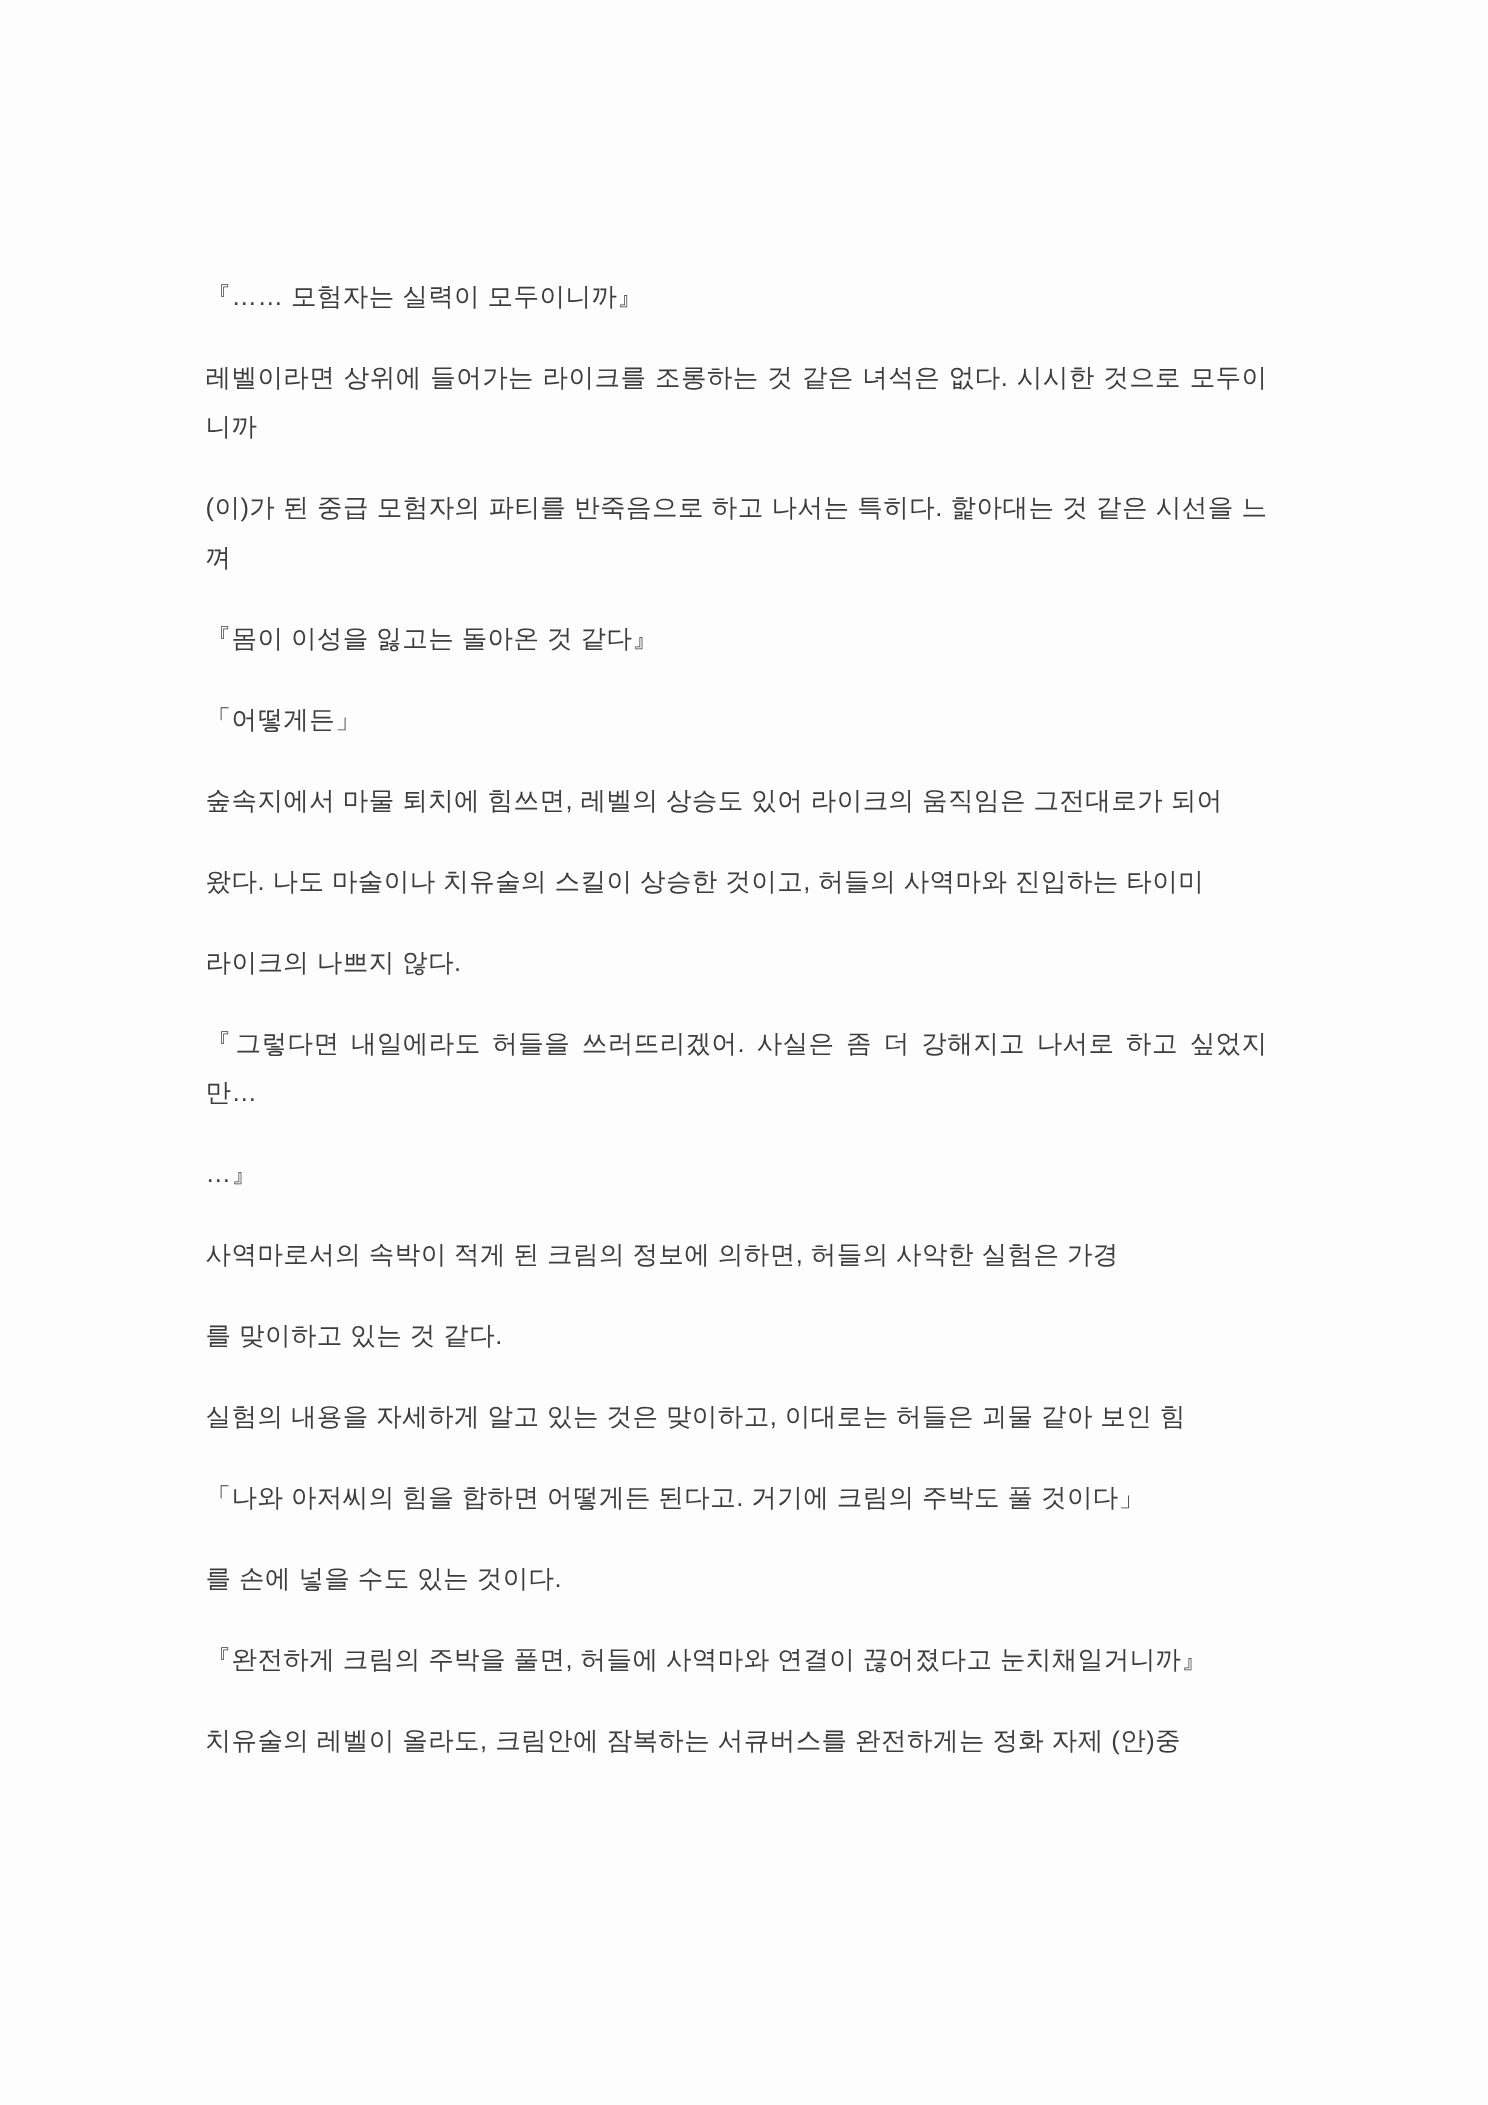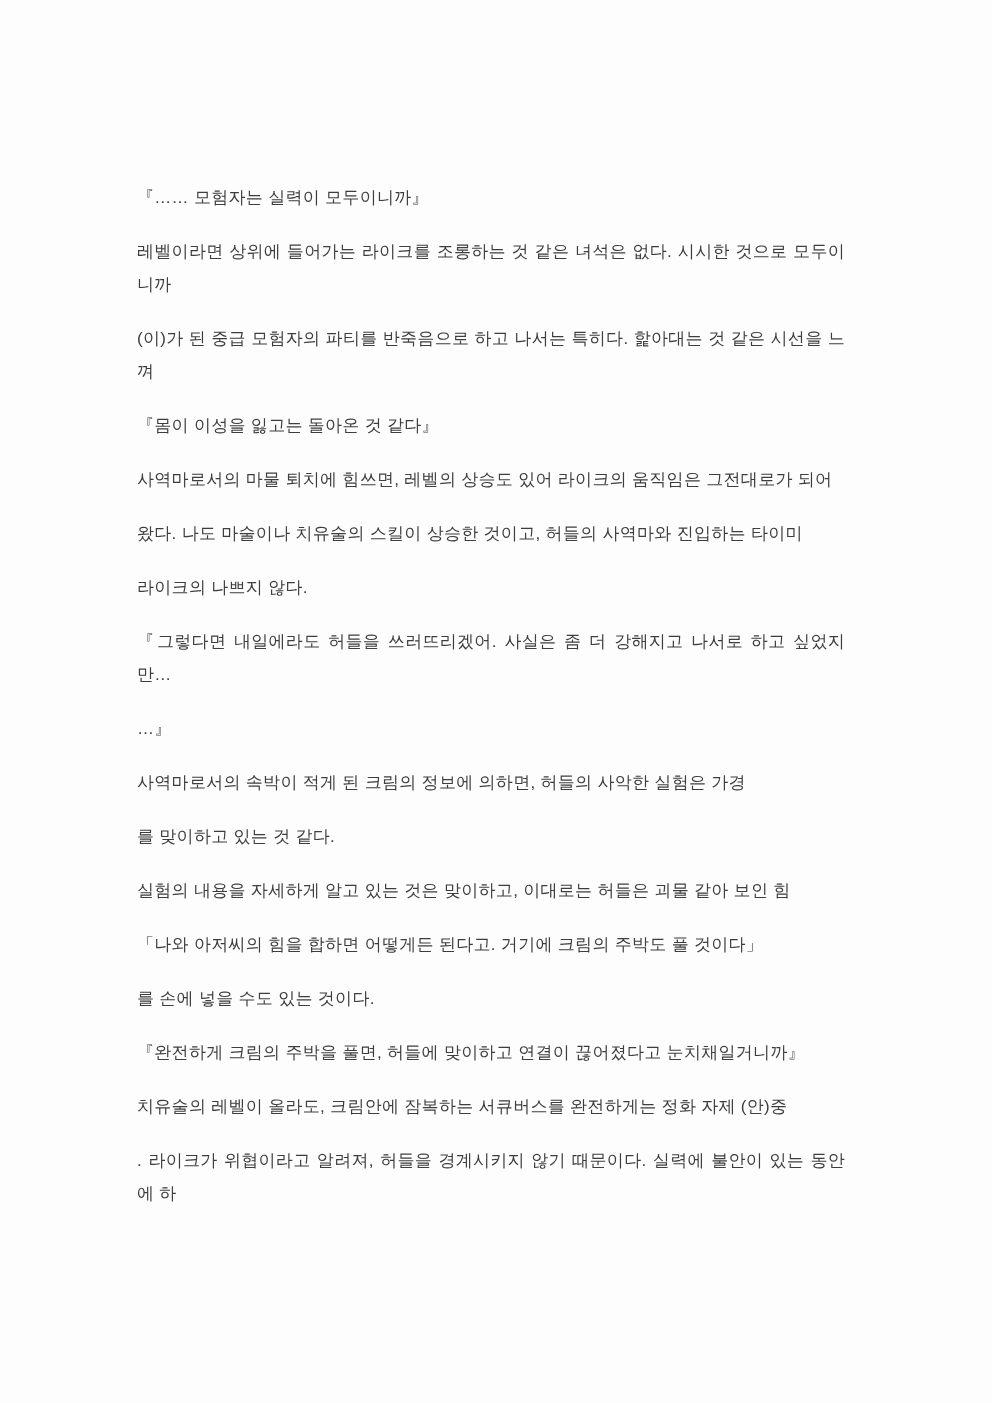--- a/index.html
+++ b/index.html
@@ -32,26 +32,26 @@
   }
 </style>
 </head>
 <body>
 
 <div class="page">
   <p>『…… 모험자는 실력이 모두이니까』</p>
   <p>레벨이라면 상위에 들어가는 라이크를 조롱하는 것 같은 녀석은 없다. 시시한 것으로 모두이니까</p>
   <p>(이)가 된 중급 모험자의 파티를 반죽음으로 하고 나서는 특히다. 핥아대는 것 같은 시선을 느껴</p>
   <p>『몸이 이성을 잃고는 돌아온 것 같다』</p>
-  <p>사역마로서의 마물 퇴치에 힘쓰면, 레벨의 상승도 있어 라이크의 움직임은 그전대로가 되어</p>
+  <p>「어떻게든」</p>
+  <p>숲속지에서 마물 퇴치에 힘쓰면, 레벨의 상승도 있어 라이크의 움직임은 그전대로가 되어</p>
   <p>왔다. 나도 마술이나 치유술의 스킬이 상승한 것이고, 허들의 사역마와 진입하는 타이미</p>
   <p>라이크의 나쁘지 않다.</p>
   <p>『그렇다면 내일에라도 허들을 쓰러뜨리겠어. 사실은 좀 더 강해지고 나서로 하고 싶었지만…</p>
   <p>…』</p>
   <p>사역마로서의 속박이 적게 된 크림의 정보에 의하면, 허들의 사악한 실험은 가경</p>
   <p>를 맞이하고 있는 것 같다.</p>
   <p>실험의 내용을 자세하게 알고 있는 것은 맞이하고, 이대로는 허들은 괴물 같아 보인 힘</p>
   <p>「나와 아저씨의 힘을 합하면 어떻게든 된다고. 거기에 크림의 주박도 풀 것이다」</p>
   <p>를 손에 넣을 수도 있는 것이다.</p>
-  <p>『완전하게 크림의 주박을 풀면, 허들에 맞이하고 연결이 끊어졌다고 눈치채일거니까』</p>
+  <p>『완전하게 크림의 주박을 풀면, 허들에 사역마와 연결이 끊어졌다고 눈치채일거니까』</p>
   <p>치유술의 레벨이 올라도, 크림안에 잠복하는 서큐버스를 완전하게는 정화 자제 (안)중</p>
-  <p>. 라이크가 위협이라고 알려져, 허들을 경계시키지 않기 때문이다. 실력에 불안이 있는 동안에 하</p>
 </div>
 
 </body></html>

